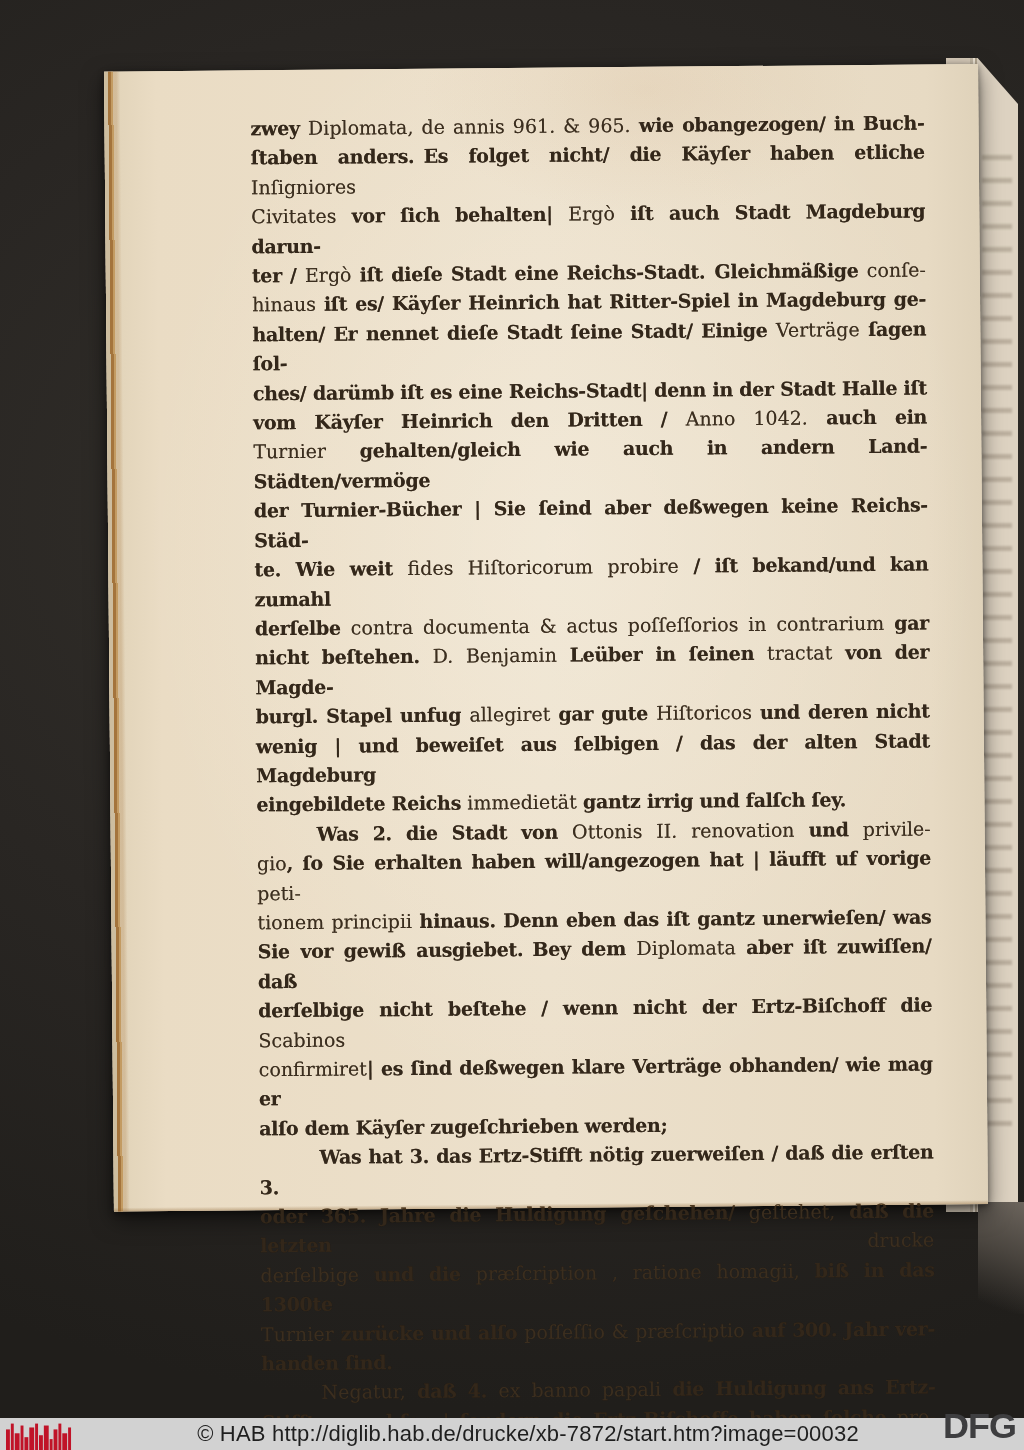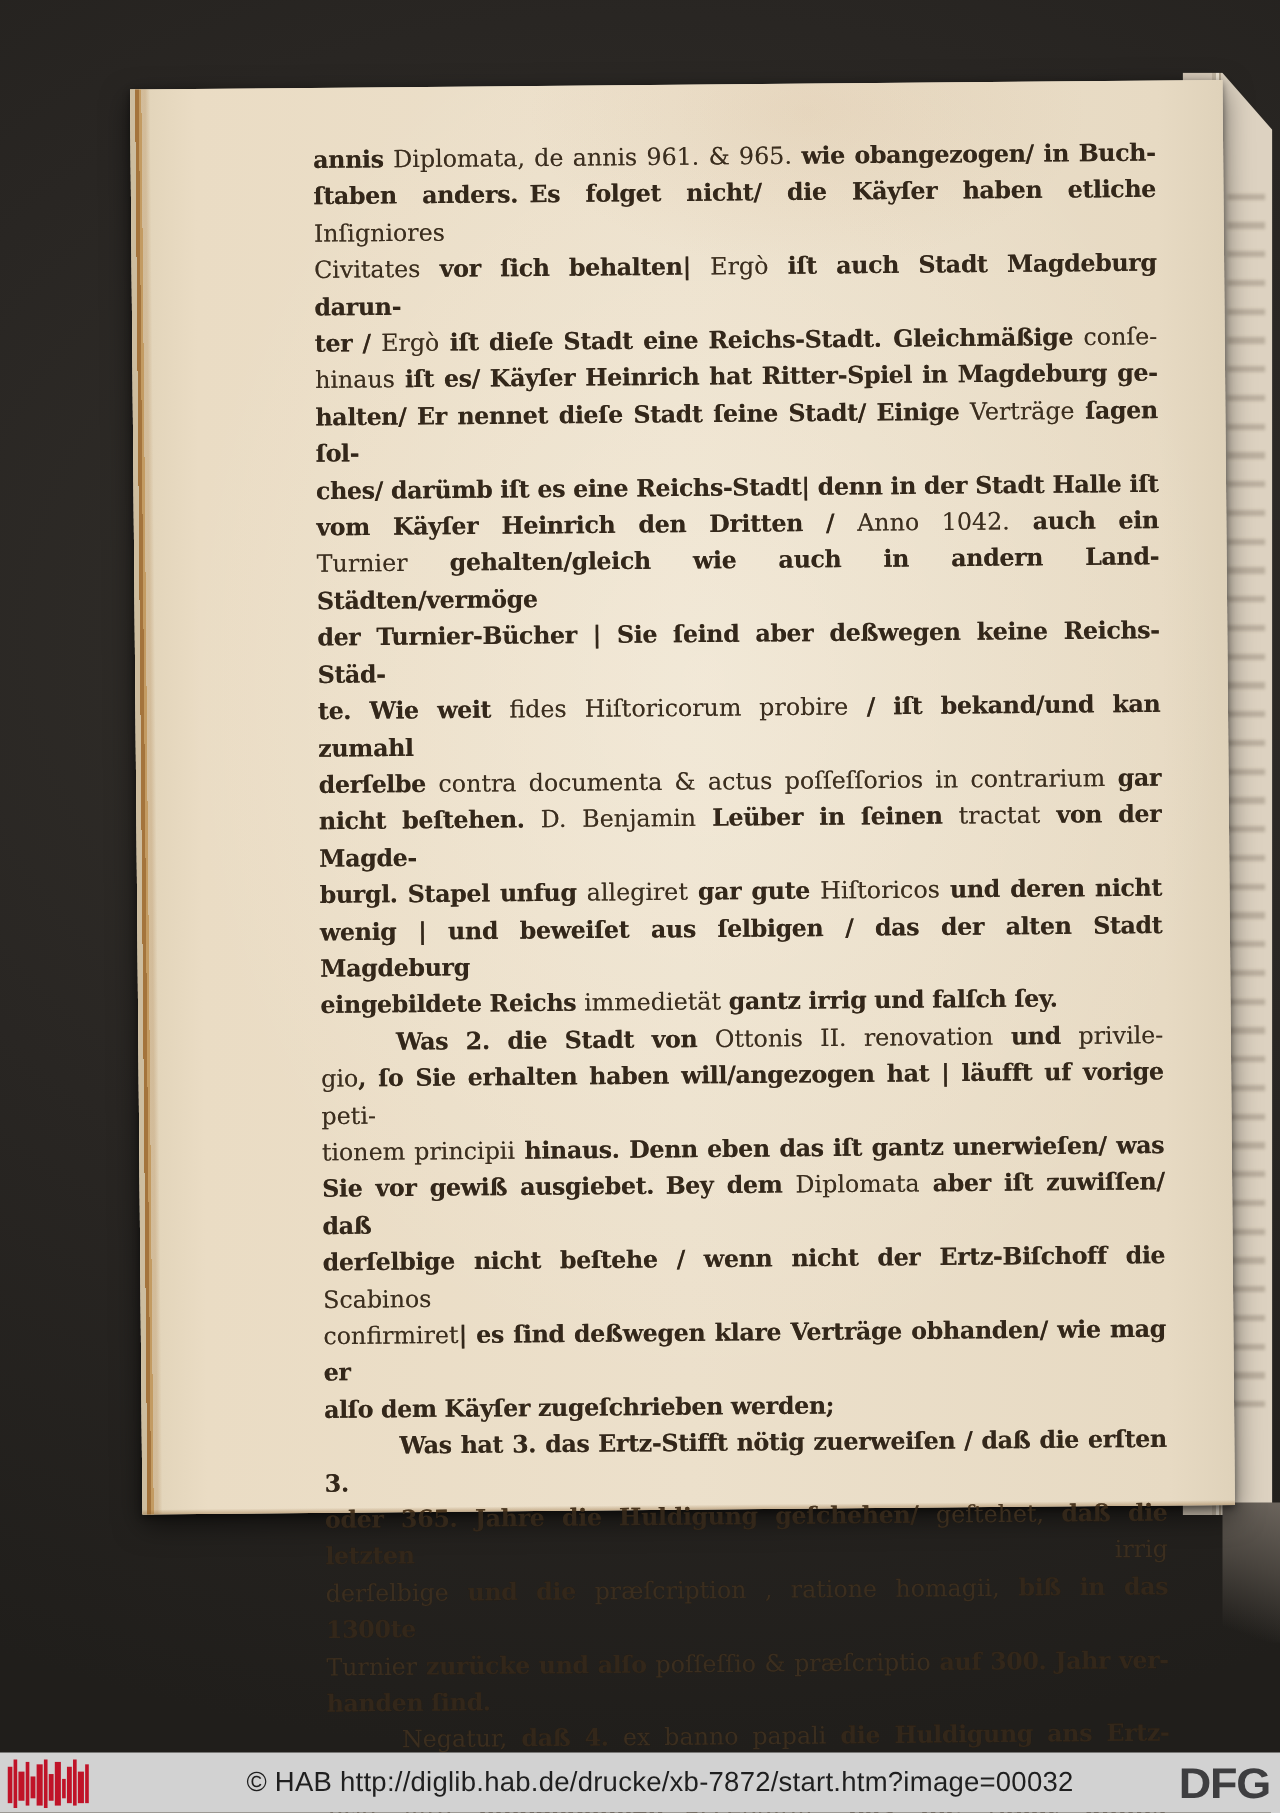--- a/index.html
+++ b/index.html
@@ -57,21 +57,21 @@
     font-size:19px;line-height:29.4px;color:var(--ink,#33271a);
     text-shadow:0 0 .4px rgba(40,25,10,.55);
   }
   .line{ text-align:justify; text-align-last:justify; }
   .line.e{ text-align-last:left; }
   .line.indent{ text-indent:60px; }
   .page-text .f{ font-weight:700; letter-spacing:-0.3px; }
   .page-text .a{ font-weight:400; color:var(--antiqua-ink,#3b2e1f); }
   
   .footer-bar{
-    position:absolute;left:0;right:0;bottom:0;height:48px;z-index:5;
+    position:absolute;left:0;right:0;bottom:0;height:32px;z-index:5;
     background:var(--footer-bar,#d2d2d2);
     display:flex;align-items:center;
     font-family:"Liberation Sans", sans-serif;
   }
   .hab-logo{ position:absolute;left:6px;top:5px;width:66px;height:40px; }
   .hab-logo rect{ fill:var(--hab-red,#c01328); }
   .copyright{
     margin:0 auto; transform:translateX(16px);
     font-size:22px;color:var(--footer-text,#1f1f1f);letter-spacing:.2px;
   }
@@ -84,21 +84,21 @@
 </head>
 <body>
 
 <div class="ghost-page">
   <div class="ghost-text"></div>
 </div>
 <div class="corner-wedge"></div>
 
 <div class="book-page">
   <div class="page-text">
-      <div class="line j"><span class="f">annis </span><span class="a">Diplomata, de annis 961. &amp; 965.</span><span class="f"> wie obangezogen/ in Buch-</span></div>
+      <div class="line j"><span class="f">zwey </span><span class="a">Diplomata, de annis 961. &amp; 965.</span><span class="f"> wie obangezogen/ in Buch-</span></div>
       <div class="line j"><span class="f">ſtaben anders. Es folget nicht/ die Käyſer haben etliche </span><span class="a">Inſigniores</span></div>
       <div class="line j"><span class="a">Civitates</span><span class="f"> vor ſich behalten| </span><span class="a">Ergò</span><span class="f"> iſt auch Stadt Magdeburg darun-</span></div>
       <div class="line j"><span class="f">ter / </span><span class="a">Ergò</span><span class="f"> iſt dieſe Stadt eine Reichs-Stadt. Gleichmäßige </span><span class="a">conſe-</span></div>
       <div class="line j"><span class="a">hinaus</span><span class="f"> iſt es/ Käyſer Heinrich hat Ritter-Spiel in Magdeburg ge-</span></div>
       <div class="line j"><span class="f">halten/ Er nennet dieſe Stadt ſeine Stadt/ Einige </span><span class="a">Verträge</span><span class="f"> ſagen ſol-</span></div>
       <div class="line j"><span class="f">ches/ darümb iſt es eine Reichs-Stadt| denn in der Stadt Halle iſt</span></div>
       <div class="line j"><span class="f">vom Käyſer Heinrich den Dritten / </span><span class="a">Anno 1042.</span><span class="f"> auch ein</span></div>
       <div class="line j"><span class="a">Turnier</span><span class="f"> gehalten/gleich wie auch in andern Land-Städten/vermöge</span></div>
       <div class="line j"><span class="f">der Turnier-Bücher | Sie ſeind aber deßwegen keine Reichs- Städ-</span></div>
       <div class="line j"><span class="f">te. Wie weit </span><span class="a">fides Hiſtoricorum probire</span><span class="f"> / iſt bekand/und kan zumahl</span></div>
@@ -108,21 +108,21 @@
       <div class="line j"><span class="f">wenig | und beweiſet aus ſelbigen / das der alten Stadt Magdeburg</span></div>
       <div class="line e"><span class="f">eingebildete Reichs </span><span class="a">immedietät</span><span class="f"> gantz irrig und falſch ſey.</span></div>
       <div class="line j indent"><span class="f">Was 2. die Stadt von </span><span class="a">Ottonis II. renovation</span><span class="f"> und </span><span class="a">privile-</span></div>
       <div class="line j"><span class="a">gio</span><span class="f">, ſo Sie erhalten haben will/angezogen hat | läufft uf vorige </span><span class="a">peti-</span></div>
       <div class="line j"><span class="a">tionem principii</span><span class="f"> hinaus. Denn eben das iſt gantz unerwieſen/ was</span></div>
       <div class="line j"><span class="f">Sie vor gewiß ausgiebet. Bey dem </span><span class="a">Diplomata</span><span class="f"> aber iſt zuwiſſen/ daß</span></div>
       <div class="line j"><span class="f">derſelbige nicht beſtehe / wenn nicht der Ertz-Biſchoff die </span><span class="a">Scabinos</span></div>
       <div class="line j"><span class="a">confirmiret</span><span class="f">| es ſind deßwegen klare Verträge obhanden/ wie mag er</span></div>
       <div class="line e"><span class="f">alſo dem Käyſer zugeſchrieben werden;</span></div>
       <div class="line j indent"><span class="f">Was hat 3. das Ertz-Stifft nötig zuerweiſen / daß die erſten 3.</span></div>
-      <div class="line j"><span class="f">oder 365. Jahre die Huldigung geſchehen/ </span><span class="a">geſtehet,</span><span class="f"> daß die letzten </span><span class="a">irrig</span></div>
+      <div class="line j"><span class="f">oder 365. Jahre die Huldigung geſchehen/ </span><span class="a">geſtehet,</span><span class="f"> daß die letzten </span><span class="a">drucke</span></div>
       <div class="line j"><span class="a">derſelbige</span><span class="f"> und die </span><span class="a">præſcription , ratione homagii,</span><span class="f"> biß in das 1300te</span></div>
       <div class="line j"><span class="a">Turnier</span><span class="f"> zurücke und alſo </span><span class="a">poſſeſſio &amp; præſcriptio</span><span class="f"> auf 300. Jahr ver-</span></div>
       <div class="line e"><span class="f">handen ſind.</span></div>
       <div class="line j indent"><span class="a">Negatur,</span><span class="f"> daß 4. </span><span class="a">ex banno papali</span><span class="f"> die Huldigung ans Ertz-</span></div>
       <div class="line j"><span class="f">Stifft erwachſen | ſondern die Ertz-Biſchoffe haben ſolche </span><span class="a">pro-</span></div>
       <div class="line j"><span class="a">prio jure</span><span class="f"> eingenommen. </span><span class="a">Acceptatur,</span><span class="f"> das die Stadt allhier geſtehet/</span></div>
     </div>
 </div>
 
 <div class="footer-bar">

